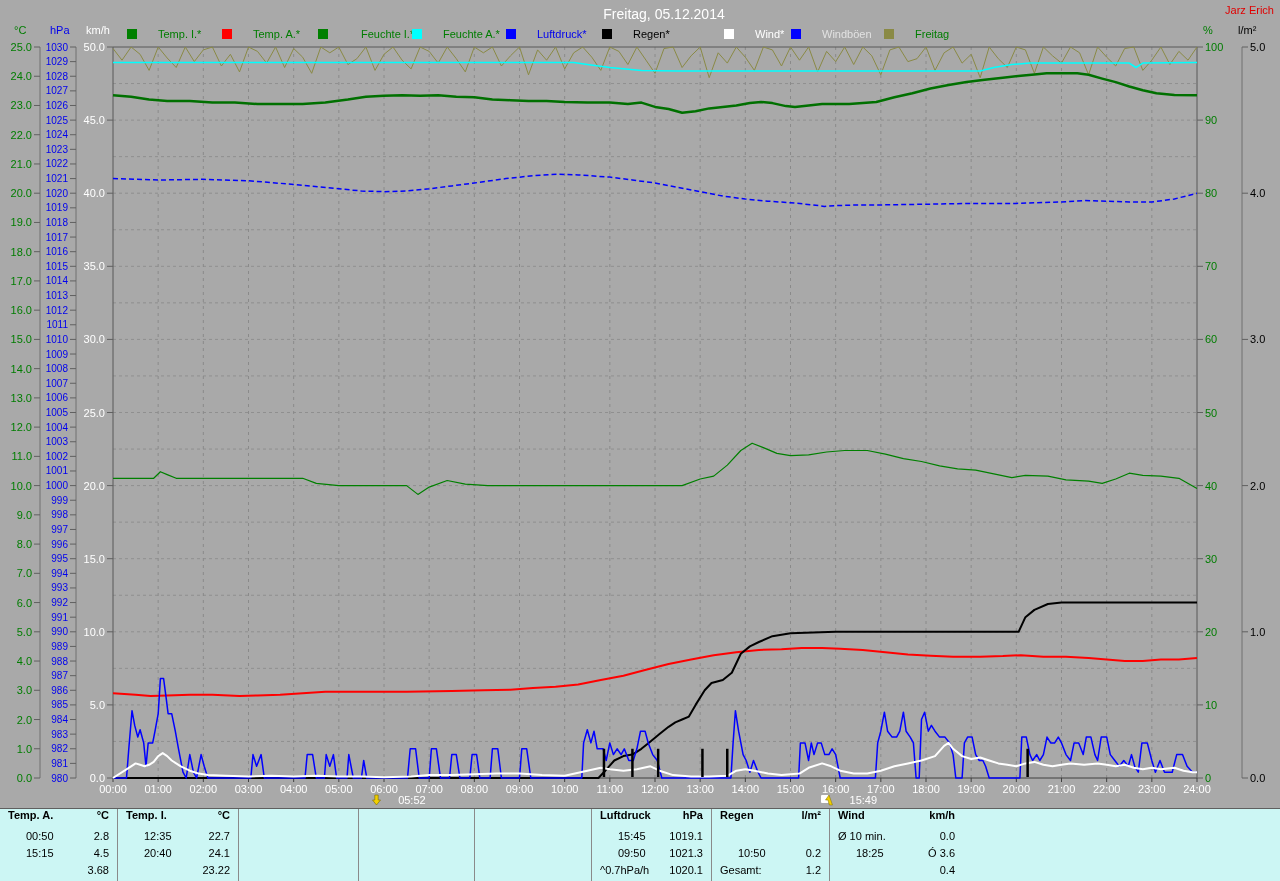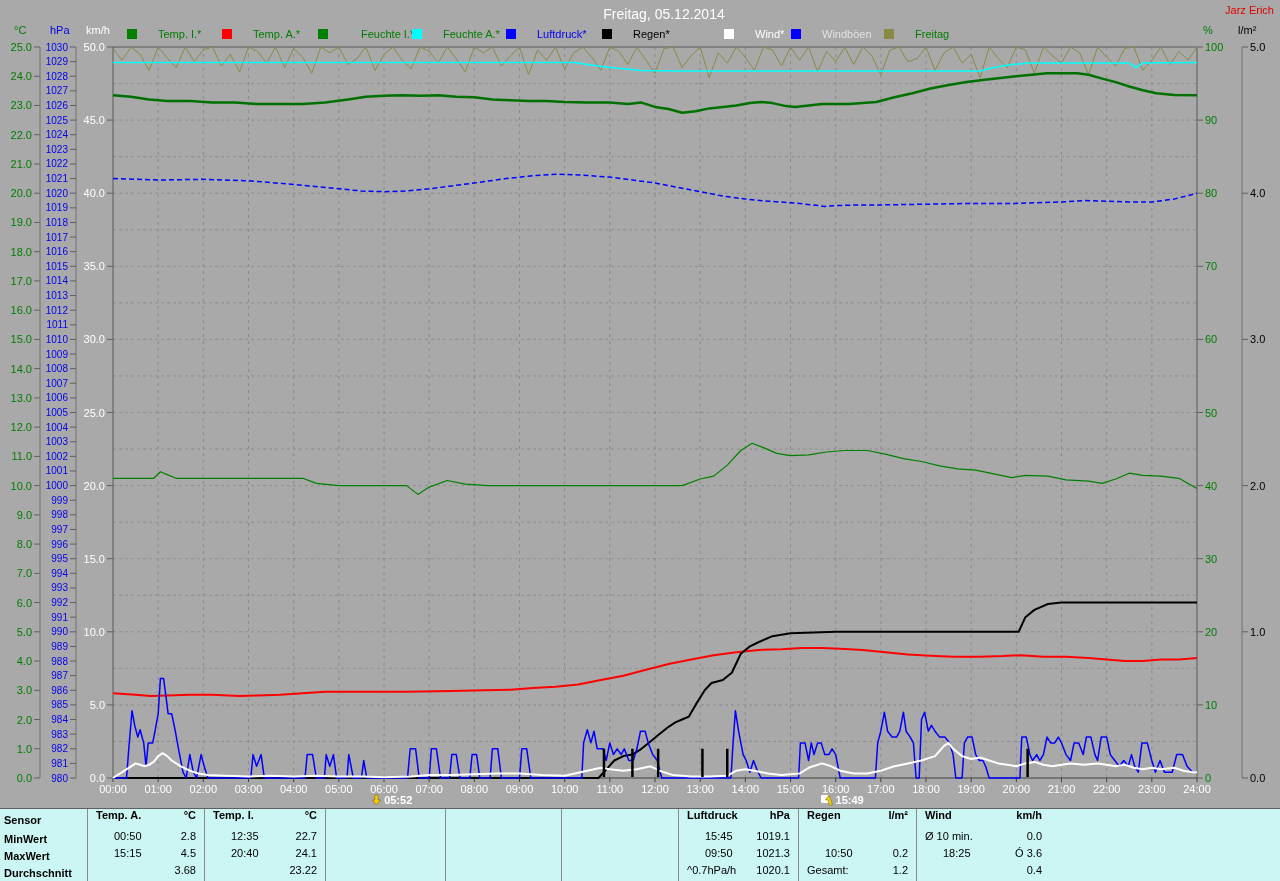--- a/index.html
+++ b/index.html
@@ -9,21 +9,21 @@
   #user{top:4px;right:6px;color:#e00000;font-size:11px;}
   .unit{top:24px;font-size:11px;white-space:nowrap;}
   #unit-c{left:14px;color:#007d00;}
   #unit-hpa{left:50px;color:#0000ee;}
   #unit-kmh{left:86px;color:#ffffff;}
   #unit-pct{left:1203px;color:#007d00;}
   #unit-lm2{left:1238px;color:#000000;}
   .legend-item{top:28px;display:flex;align-items:center;gap:21px;font-size:11px;white-space:nowrap;cursor:default;}
   .swatch{width:10px;height:10px;display:inline-block;flex:0 0 auto;}
   #chart-svg{position:absolute;top:0;left:0;}
-  .sun-marker{top:794px;display:flex;align-items:center;gap:2px;color:#ffffff;font-size:11px;white-space:nowrap;font-weight:bold;}
+  .sun-marker{top:794px;display:flex;align-items:center;gap:16px;color:#ffffff;font-size:11px;white-space:nowrap;}
   
   #stats{position:absolute;top:808px;left:0;width:1280px;height:73px;background:#ccf6f4;border-top:1px solid #5f5f5f;display:flex;font-size:11px;color:#000;}
   .tcol{height:100%;box-sizing:border-box;display:grid;grid-template-rows:21px 17px 17px 17px;}
   .tcol + .tcol{border-left:1px solid #8a8a8a;}
   .trow{display:flex;justify-content:space-between;align-items:flex-start;padding:0 8px;overflow:hidden;}
   .trow .tl{white-space:nowrap;}
   .trow .tr{white-space:nowrap;text-align:right;}
   .thead{font-weight:bold;}
   .rowlab{font-weight:bold;padding:0 4px;display:flex;align-items:center;white-space:nowrap;}
   .tval{padding-left:18px;}
@@ -423,26 +423,20 @@
   </div>
   <div class="abs sun-marker" id="marker-1" style="left: 820.537px;">
     <svg width="13" height="12">
         <rect x="0" y="1" width="8" height="8" rx="1" fill="#ffffff"></rect>
         <path d="M8 1 L11.5 11 H8.3 L7 6 H4.5 Z" fill="#f2d000" stroke="#7a6a00" stroke-width="0.5"></path>
       </svg>
     <span>15:49</span>
   </div>
 
   <div id="stats">
-    <div class="tcol" style="width:87px">
-      <div class="rowlab">Sensor</div>
-      <div class="rowlab">MinWert</div>
-      <div class="rowlab">MaxWert</div>
-      <div class="rowlab">Durchschnitt</div>
-    </div>
     <div class="tcol" style="width:117px">
       <div class="trow thead">
           <span class="tl">Temp. A.</span>
           <span class="tr">°C</span>
         </div>
       <div class="trow">
           <span class="tl tval">00:50</span>
           <span class="tr">2.8</span>
         </div>
       <div class="trow">

